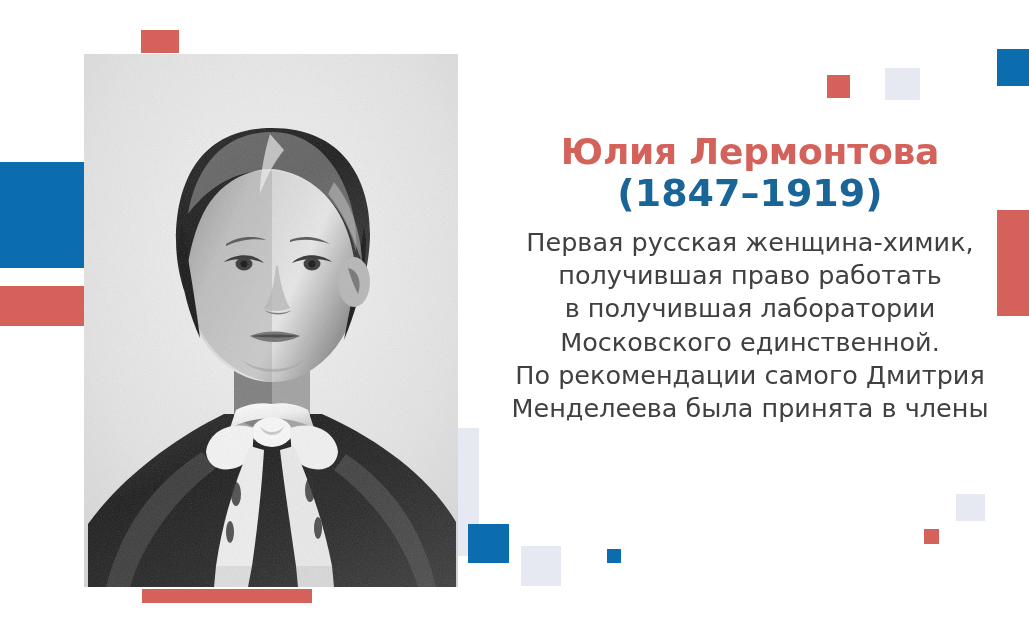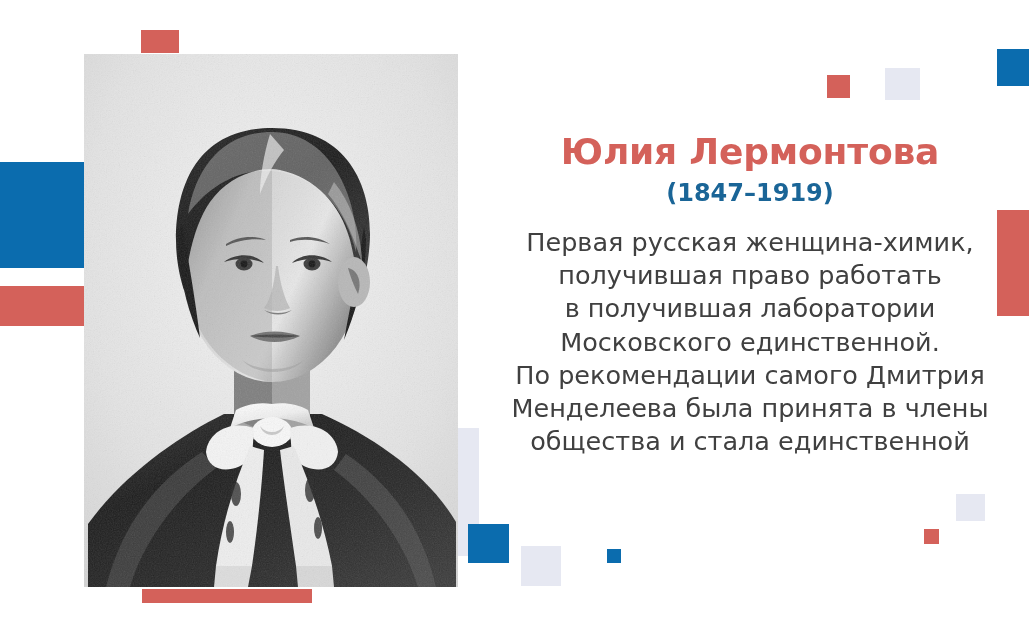--- a/index.html
+++ b/index.html
@@ -53,21 +53,21 @@
     font-weight: bold;
     font-size: 36px;
     line-height: 40px;
     color: #d4615a;
     letter-spacing: -0.2px;
     white-space: nowrap;
   }
   #person-dates {
     font-family: "DejaVu Sans", sans-serif;
     font-weight: bold;
-    font-size: 24px;
+    font-size: 38px;
     line-height: 38px;
     color: #1a6597;
     margin-top: 2px;
     white-space: nowrap;
   }
   #person-bio {
     margin-top: 14px;
     font-family: "DejaVu Sans", sans-serif;
     font-weight: normal;
     font-size: 25.5px;
@@ -222,17 +222,16 @@
   <div id="text-column">
     <div id="person-name">Юлия Лермонтова</div>
     <div id="person-dates">(1847–1919)</div>
     <div id="person-bio">
         <span class="bio-line">Первая русская женщина-химик,</span>
         <span class="bio-line">получившая право работать</span>
         <span class="bio-line">в получившая лаборатории</span>
         <span class="bio-line">Московского единственной.</span>
         <span class="bio-line">По рекомендации самого Дмитрия</span>
         <span class="bio-line">Менделеева была принята в члены</span>
-        <span class="bio-line">общества и стала единственной</span>
       </div>
   </div>
 
 </div>
 
 </body></html>

